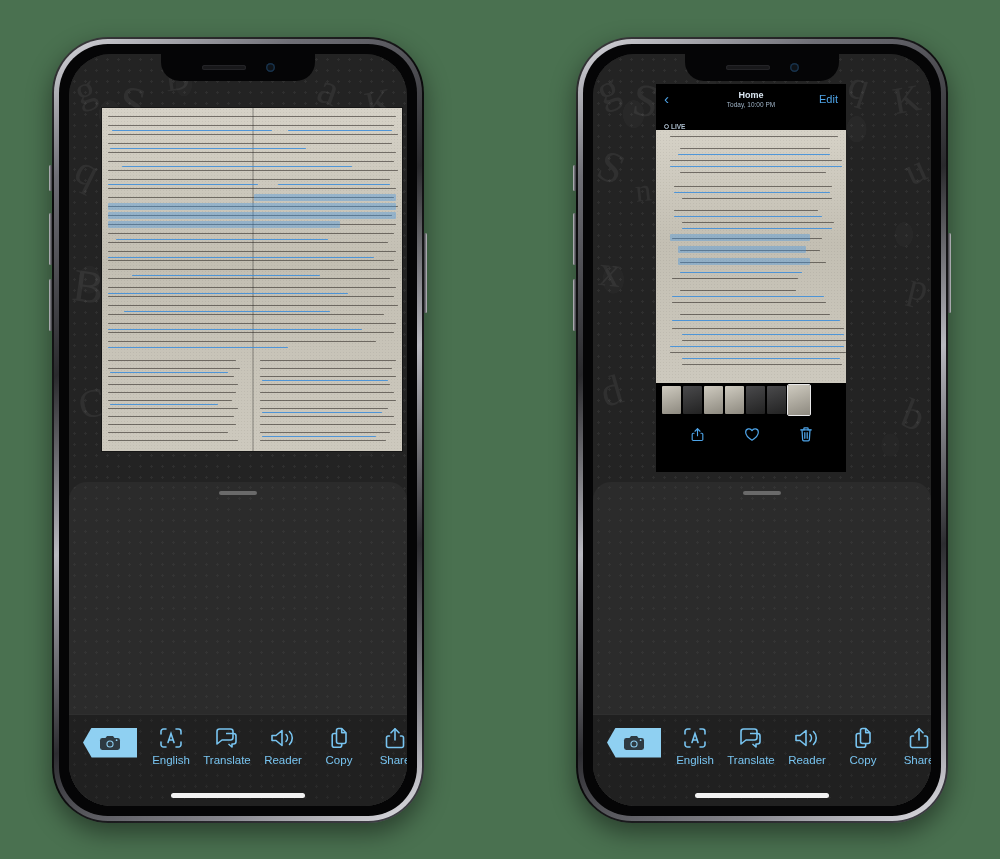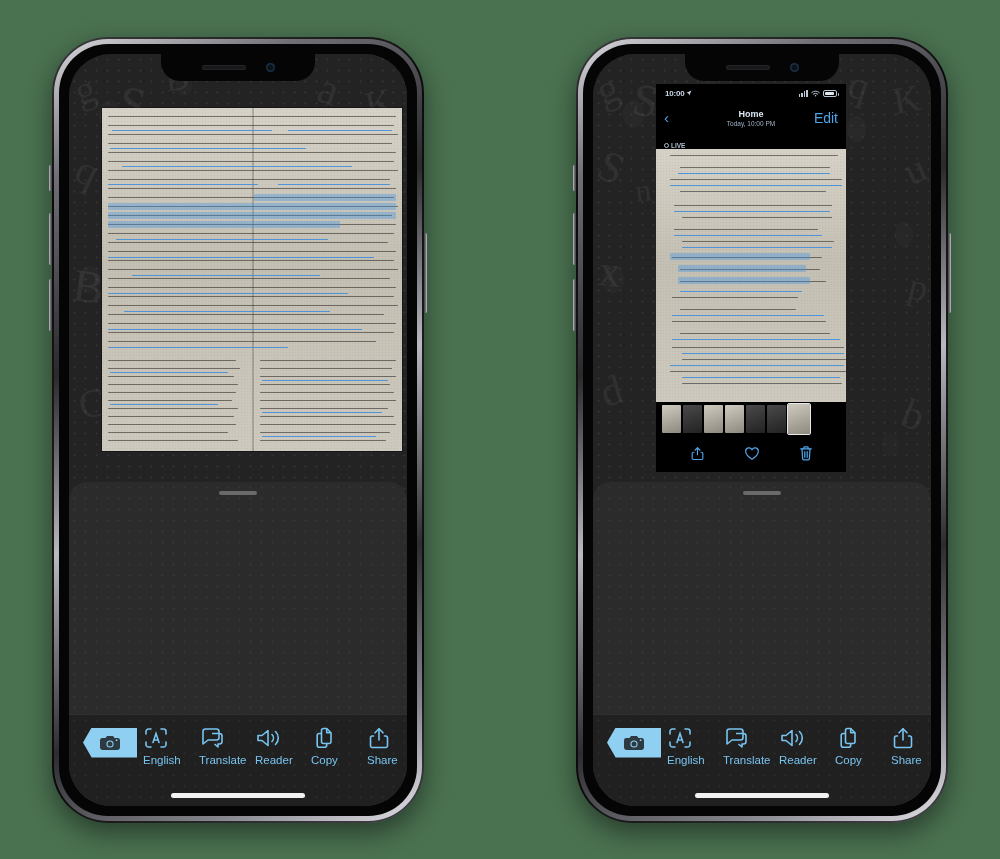--- a/index.html
+++ b/index.html
@@ -210,21 +210,21 @@
     background: #000;
     display: flex; align-items: center;
     justify-content: space-between;
     padding: 0 8px;
     position: relative;
   }
   .ns-back { color: #4ea4e8; font-size: 15px; line-height: 1; }
   .ns-titlewrap { position:absolute; left:0; right:0; text-align:center; }
   .ns-title { color: #dbe7f2; font-size: 9px; font-weight: bold; }
   .ns-sub { color: #9fb3c6; font-size: 6.5px; margin-top: 1px; }
-  .ns-edit { color: #4ea4e8; font-size: 14px; }
+  .ns-edit { color: #4ea4e8; font-size: 11px; }
 
   .ns-live-row { height: 16px; background: #000; padding: 1px 8px; }
   .ns-live {
     display: inline-flex; align-items: center; gap: 2px;
     color: #aebfcf; font-size: 6.5px; font-weight: bold;
   }
   .ns-live .dot {
     width: 5px; height: 5px; border-radius: 50%;
     border: 1.2px solid #aebfcf;
   }
@@ -299,21 +299,21 @@
     width: 54px; height: 30px;
     background: #8fd0f2;
     clip-path: polygon(16% 0, 100% 0, 100% 100%, 16% 100%, 0 50%);
     display: flex; align-items: center; justify-content: center;
     margin-top: 2px;
     flex: none;
   }
   .tb-items { display: flex; flex: 1; justify-content: space-around; }
   .tb-item {
     display: flex; flex-direction: column;
-    gap: 4px;
+    align-items: center; gap: 4px;
     width: 56px;
   }
   .tb-item .lbl { color: #78c4f0; font-size: 11.5px; }
   .tb-item svg { display: block; }
   .home-ind {
     position: absolute;
     bottom: 8px; left: 50%; transform: translateX(-50%);
     width: 134px; height: 5px; border-radius: 3px;
     background: #f2f2f2;
   }
@@ -535,42 +535,20 @@
         </div>
 
         <div class="notch">
           <div class="speaker"></div>
           <div class="front-cam"></div>
         </div>
 
         <div class="photo-area">
           <div class="nested-shot">
 
-            <div class="ns-status">
-              <div class="ns-time">
-                <span>10:00</span>
-                <svg width="6" height="6" viewBox="0 0 10 10">
-                  <path d="M9 1 1 4.4l3.2 1.4L5.6 9z" fill="#c8d6e5"></path>
-                </svg>
-              </div>
-              <div class="ns-stat-right">
-                <span class="bars">
-                    <i></i>
-                    <i></i>
-                    <i></i>
-                    <i></i>
-                  </span>
-                <svg width="9" height="7" viewBox="0 0 12 9">
-                  <path d="M1 3.2a8 8 0 0 1 10 0" stroke="#b9c9d8" stroke-width="1.3" fill="none" stroke-linecap="round"></path>
-                  <path d="M3 5.2a5 5 0 0 1 6 0" stroke="#b9c9d8" stroke-width="1.3" fill="none" stroke-linecap="round"></path>
-                  <circle cx="6" cy="7.6" r="1" fill="#b9c9d8"></circle>
-                </svg>
-                <span class="batt"></span>
-              </div>
-            </div>
 
             <div class="ns-nav">
               <div class="ns-back">‹</div>
               <div class="ns-titlewrap">
                 <div class="ns-title">Home</div>
                 <div class="ns-sub">Today, 10:00 PM</div>
               </div>
               <div class="ns-edit">Edit</div>
             </div>
 

